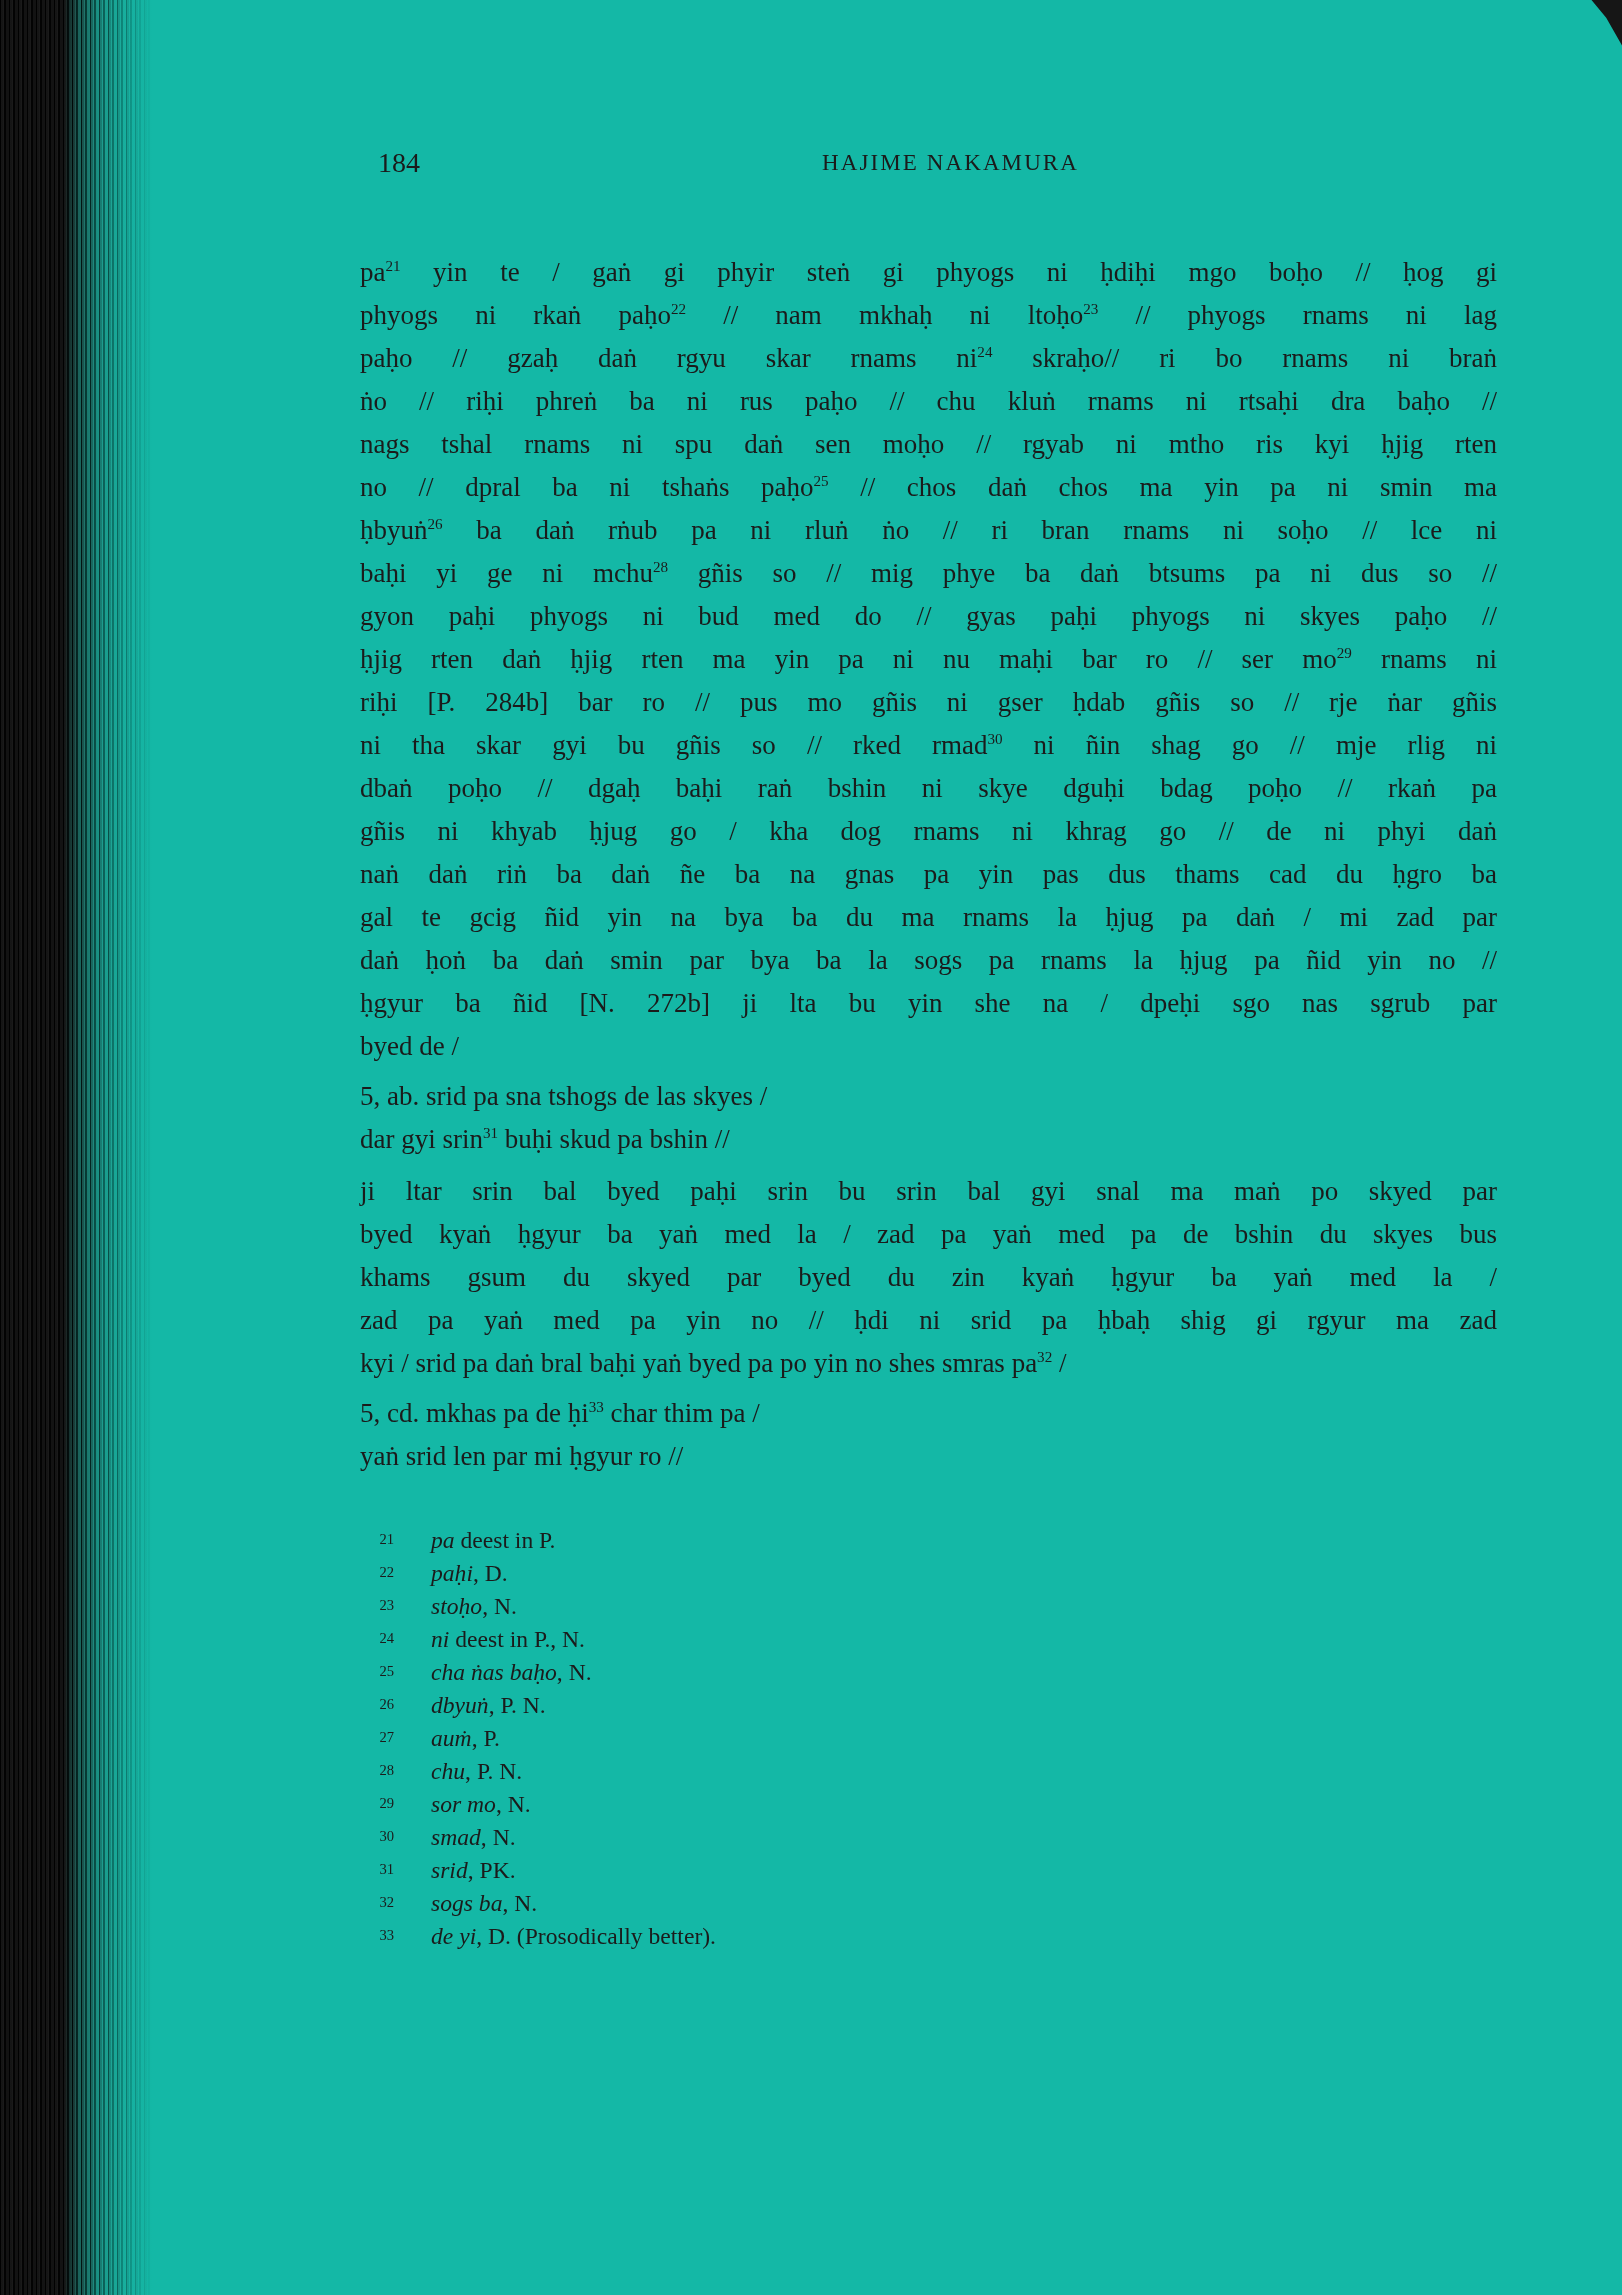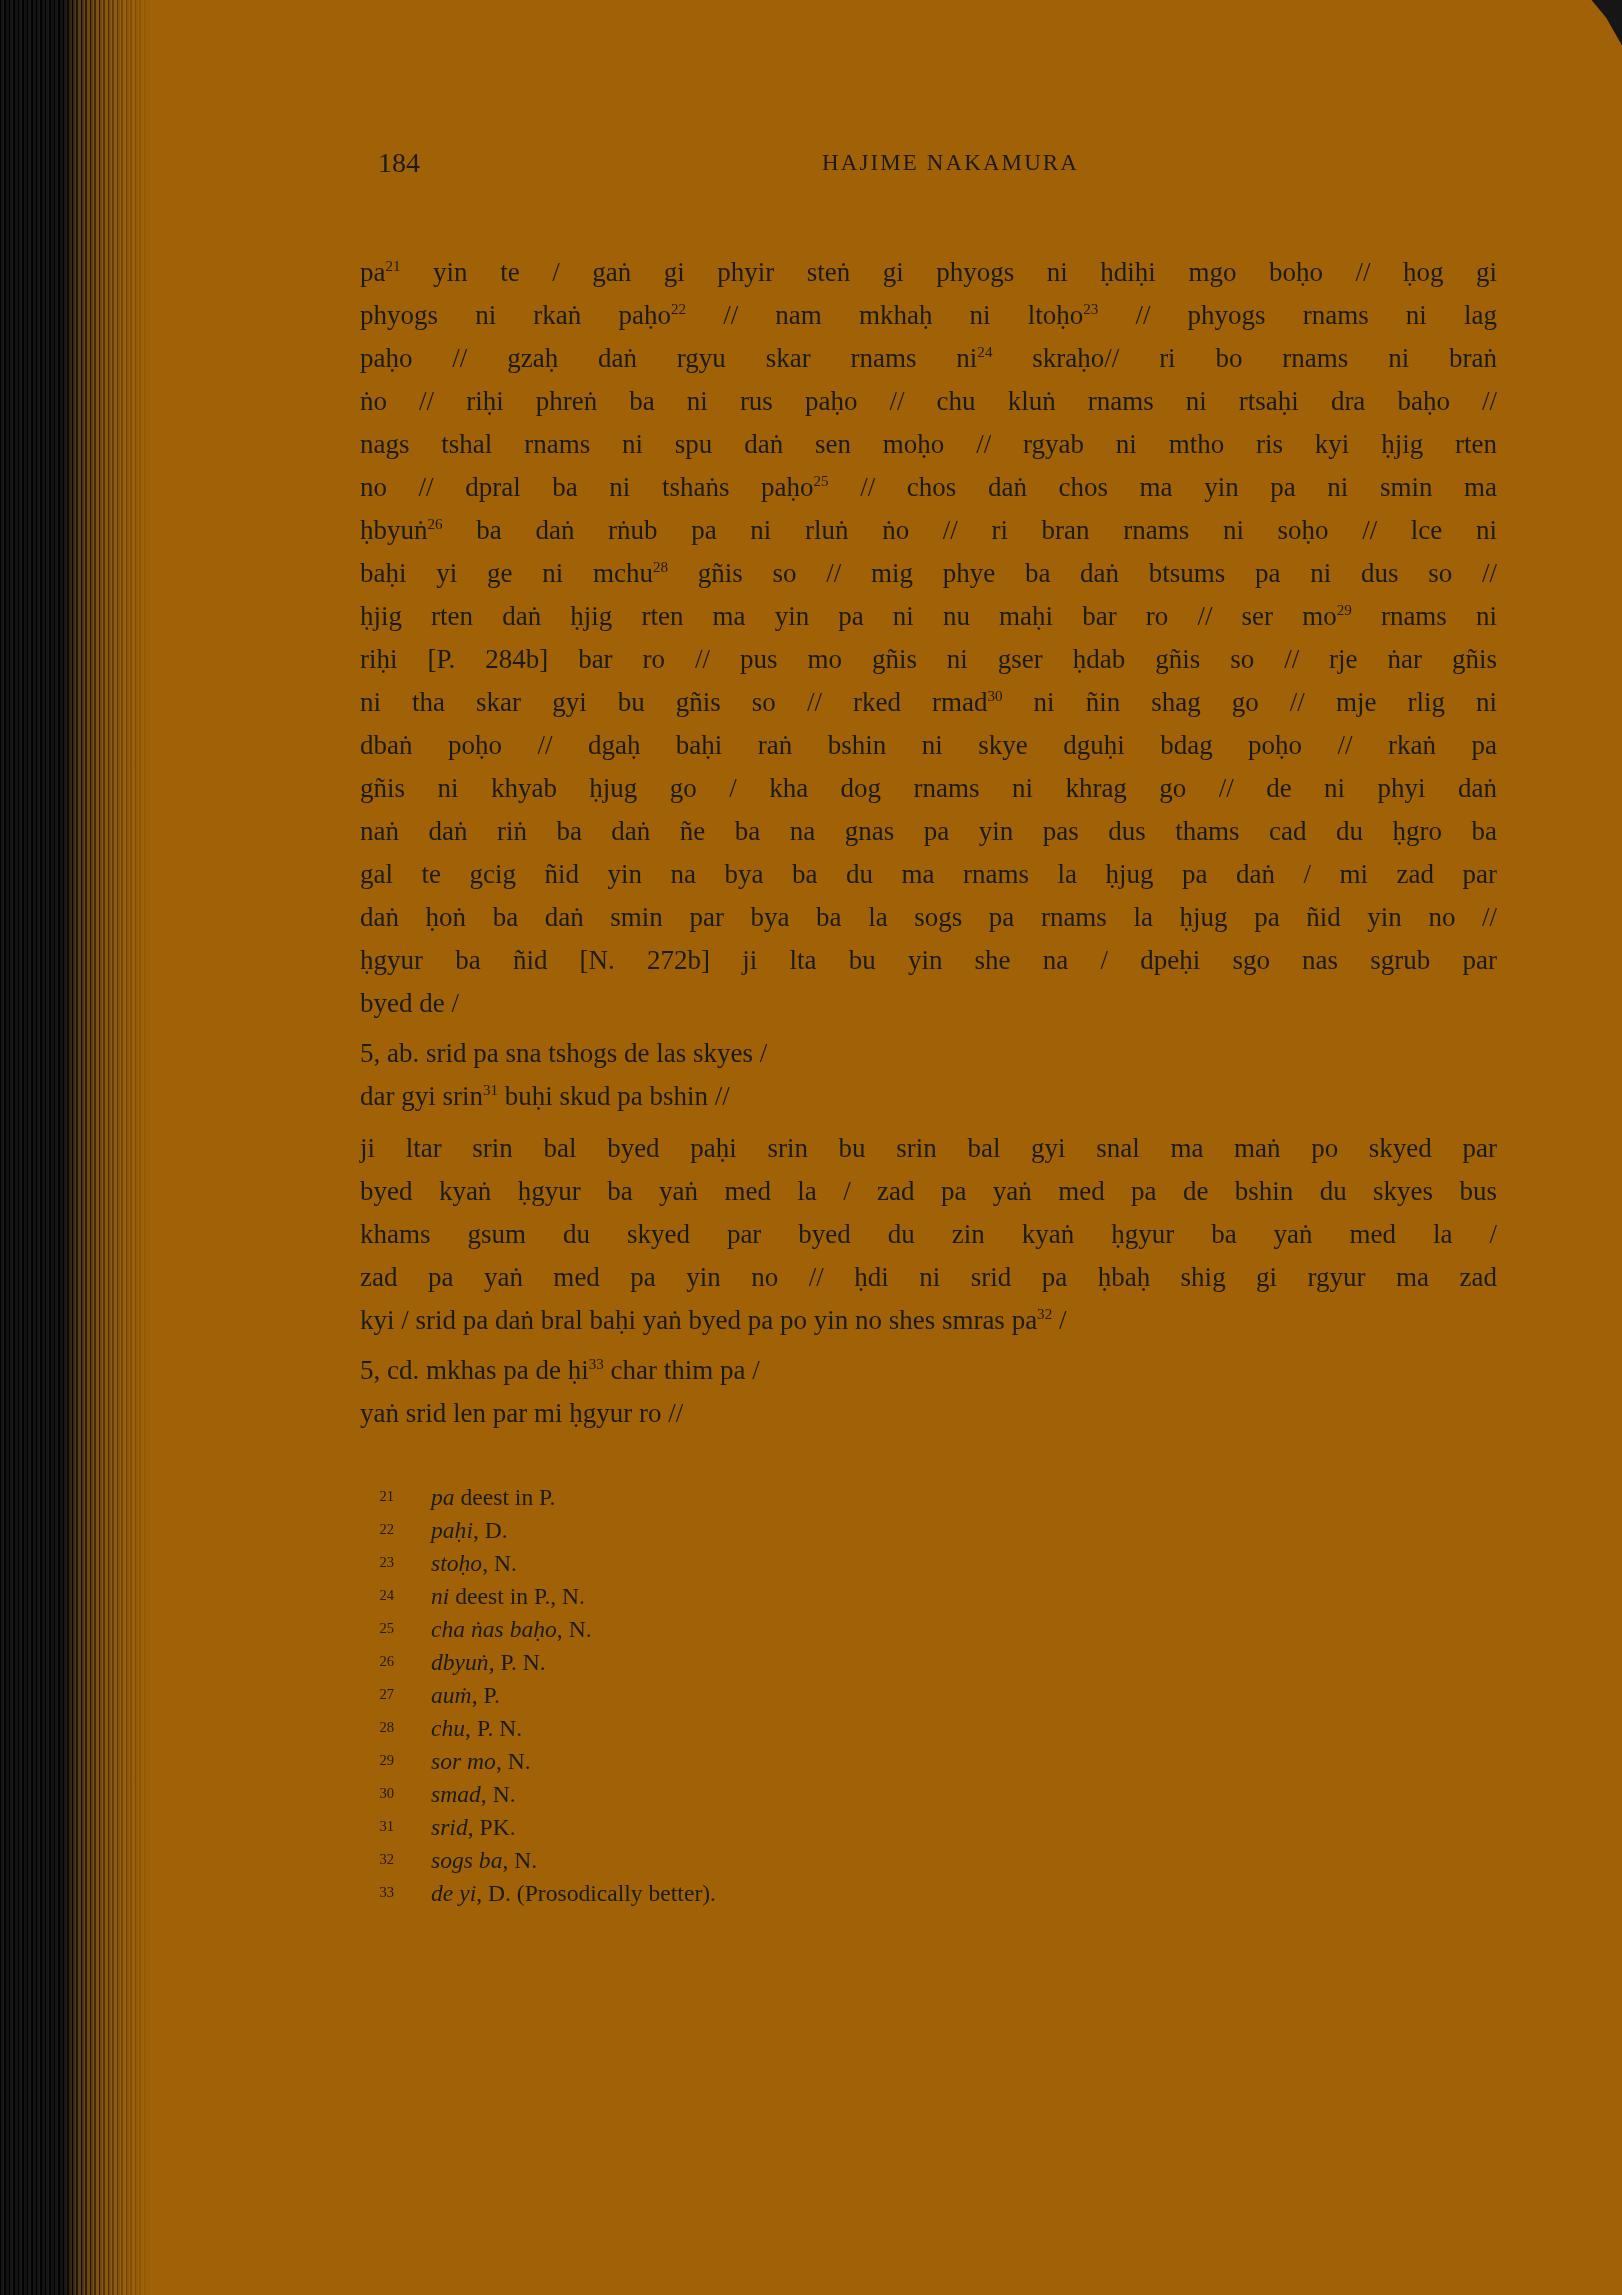--- a/index.html
+++ b/index.html
@@ -54,41 +54,42 @@
   sup.fnref{font-size:.56em;line-height:0;vertical-align:super;letter-spacing:0;}
   
   .footnotes{margin-top:46px;font-size:23.6px;line-height:33px;}
   .fn{position:relative;padding-left:71px;}
   .fn .fnnum{position:absolute;left:19.4px;top:-1.4px;font-size:14.6px;line-height:33px;}
   .fn em{font-style:italic;}
 </style>
 </head>
 <body>
 
-<div class="sheet" style="background: #a16207; color: rgb(27, 27, 27);">
+<div class="sheet" style="background: #14b8a6; color: rgb(27, 27, 27);">
 
   <div class="binding-base"></div>
   <div class="binding-streaks"></div>
   <div class="corner-mark"></div>
 
   <div class="header-row">
     <span class="page-number">184</span>
     <span class="running-header">HAJIME NAKAMURA</span>
   </div>
 
   <div class="textblock">
     <div class="para para1">
         <div class="line just">pa<sup class="fnref">21</sup> yin te / gaṅ gi phyir steṅ gi phyogs ni ḥdiḥi mgo boḥo // ḥog gi</div>
         <div class="line just">phyogs ni rkaṅ paḥo<sup class="fnref">22</sup> // nam mkhaḥ ni ltoḥo<sup class="fnref">23</sup> // phyogs rnams ni lag</div>
         <div class="line just">paḥo // gzaḥ daṅ rgyu skar rnams ni<sup class="fnref">24</sup> skraḥo// ri bo rnams ni braṅ</div>
         <div class="line just">ṅo // riḥi phreṅ ba ni rus paḥo // chu kluṅ rnams ni rtsaḥi dra baḥo //</div>
         <div class="line just">nags tshal rnams ni spu daṅ sen moḥo // rgyab ni mtho ris kyi ḥjig rten</div>
         <div class="line just">no // dpral ba ni tshaṅs paḥo<sup class="fnref">25</sup> // chos daṅ chos ma yin pa ni smin ma</div>
         <div class="line just">ḥbyuṅ<sup class="fnref">26</sup> ba daṅ rṅub pa ni rluṅ ṅo // ri bran rnams ni soḥo // lce ni</div>
         <div class="line just">baḥi yi ge ni mchu<sup class="fnref">28</sup> gñis so // mig phye ba daṅ btsums pa ni dus so //</div>
+        <div class="line just">gyon paḥi phyogs ni bud med do // gyas paḥi phyogs ni skyes paḥo //</div>
         <div class="line just">ḥjig rten daṅ ḥjig rten ma yin pa ni nu maḥi bar ro // ser mo<sup class="fnref">29</sup> rnams ni</div>
         <div class="line just">riḥi [P. 284b] bar ro // pus mo gñis ni gser ḥdab gñis so // rje ṅar gñis</div>
         <div class="line just">ni tha skar gyi bu gñis so // rked rmad<sup class="fnref">30</sup> ni ñin shag go // mje rlig ni</div>
         <div class="line just">dbaṅ poḥo // dgaḥ baḥi raṅ bshin ni skye dguḥi bdag poḥo // rkaṅ pa</div>
         <div class="line just">gñis ni khyab ḥjug go / kha dog rnams ni khrag go // de ni phyi daṅ</div>
         <div class="line just">naṅ daṅ riṅ ba daṅ ñe ba na gnas pa yin pas dus thams cad du ḥgro ba</div>
         <div class="line just">gal te gcig ñid yin na bya ba du ma rnams la ḥjug pa daṅ / mi zad par</div>
         <div class="line just">daṅ ḥoṅ ba daṅ smin par bya ba la sogs pa rnams la ḥjug pa ñid yin no //</div>
         <div class="line just">ḥgyur ba ñid [N. 272b] ji lta bu yin she na / dpeḥi sgo nas sgrub par</div>
         <div class="line">byed de /</div>

